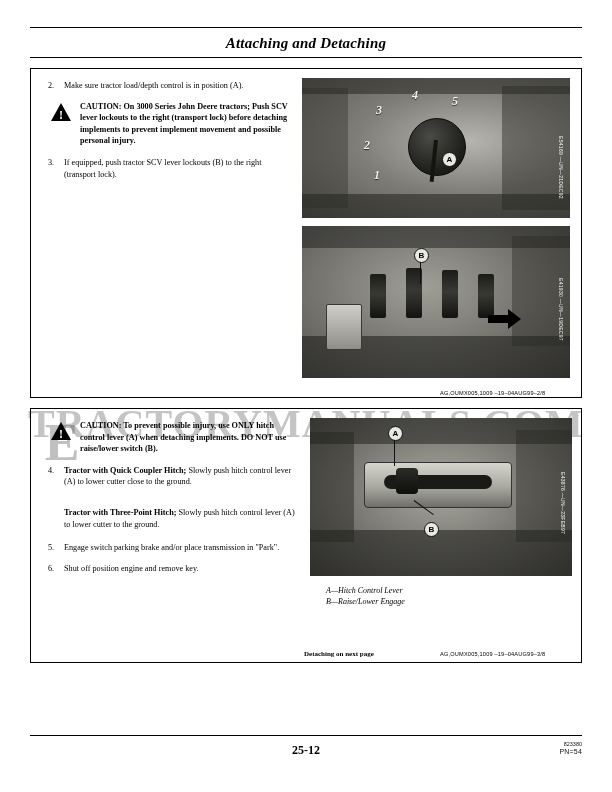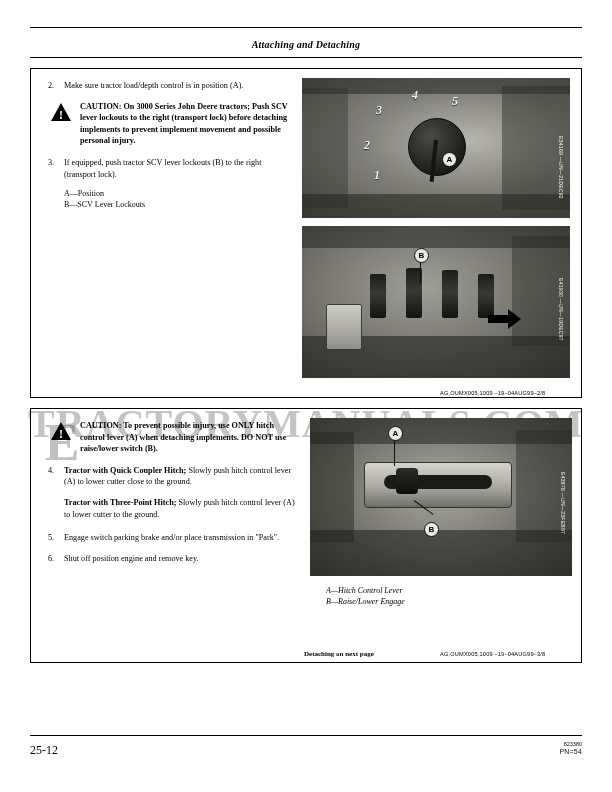--- a/index.html
+++ b/index.html
@@ -26,21 +26,21 @@
   .page-header {
     position: absolute;
     left: 30px; top: 34px;
     width: 552px;
     text-align: center;
   }
   .page-header .title {
     font-family: "Liberation Serif", serif;
     font-style: italic;
     font-weight: bold;
-    font-size: 10px;
+    font-size: 15px;
     letter-spacing: 0.2px;
     text-align: center;
   }
   .header-rule {
     position: absolute;
     left: 30px; top: 27px;
     width: 552px;
     height: 1px;
     background: #000;
   }
@@ -57,22 +57,23 @@
     position: absolute;
     left: 30px; top: 735px;
     width: 552px;
     height: 1px;
     background: #000;
   }
   .footer-pagenum {
     position: absolute;
     left: 30px; top: 743px;
     width: 552px;
-    font-family: "Liberation Serif", serif;
-    font-weight: normal;
+    text-align: center;
+    font-family: "Liberation Serif", serif;
+    font-weight: bold;
     font-size: 12px;
   }
   .footer-right {
     position: absolute;
     right: 30px; top: 740px;
     text-align: right;
     font-size: 5.5px;
     line-height: 8px;
     color: #111;
   }
@@ -307,24 +308,20 @@
       </svg>
       <span>CAUTION:</span>
       <span>On 3000 Series John Deere tractors; Push SCV lever lockouts to the right (transport lock) before detaching implements to prevent implement movement and possible personal injury.</span>
     </div>
 
     <div class="step">
       <span class="num">3.</span>
       <span class="bodytext">If equipped, push tractor SCV lever lockouts (B) to the right (transport lock).</span>
     </div>
 
-    <div class="legend" style="margin-left:16px;">
-      <div>A—Position</div>
-      <div>B—SCV Lever Lockouts</div>
-    </div>
   </div>
 
   <div class="figure" id="fig1">
     <div class="panel"></div>
     <div class="deckline" style="left:0; top:0; width:268px; height:16px; background:rgba(25,25,22,.45);"></div>
     <div class="deckline" style="left:0; top:116px; width:268px; height:24px; background:rgba(25,25,22,.5);"></div>
     <div class="deckline" style="left:200px; top:8px; width:68px; height:124px; background:rgba(40,40,36,.45);"></div>
     <div class="deckline" style="left:0; top:10px; width:46px; height:120px; background:rgba(40,40,36,.35);"></div>
 
     <div class="knob"></div>
@@ -380,21 +377,21 @@
       </svg>
       <span>CAUTION:</span>
       <span>To prevent possible injury, use ONLY hitch control lever (A) when detaching implements. DO NOT use raise/lower switch (B).</span>
     </div>
 
     <div class="step">
       <span class="num">4.</span>
       <span class="bodytext">
         <b>Tractor with Quick Coupler Hitch;</b><span> Slowly push hitch control lever (A) to lower cutter close to the ground.</span>
       </span>
-      <span class="bodytext" style="margin-top:9px;">
+      <span class="bodytext" style="margin-top:19px;">
         <b>Tractor with Three-Point Hitch;</b><span> Slowly push hitch control lever (A) to lower cutter to the ground.</span>
       </span>
     </div>
 
     <div class="step" style="margin-top:12px;">
       <span class="num">5.</span>
       <span class="bodytext">Engage switch parking brake and/or place transmission in "Park".</span>
     </div>
 
     <div class="step" style="margin-top:8px;">

